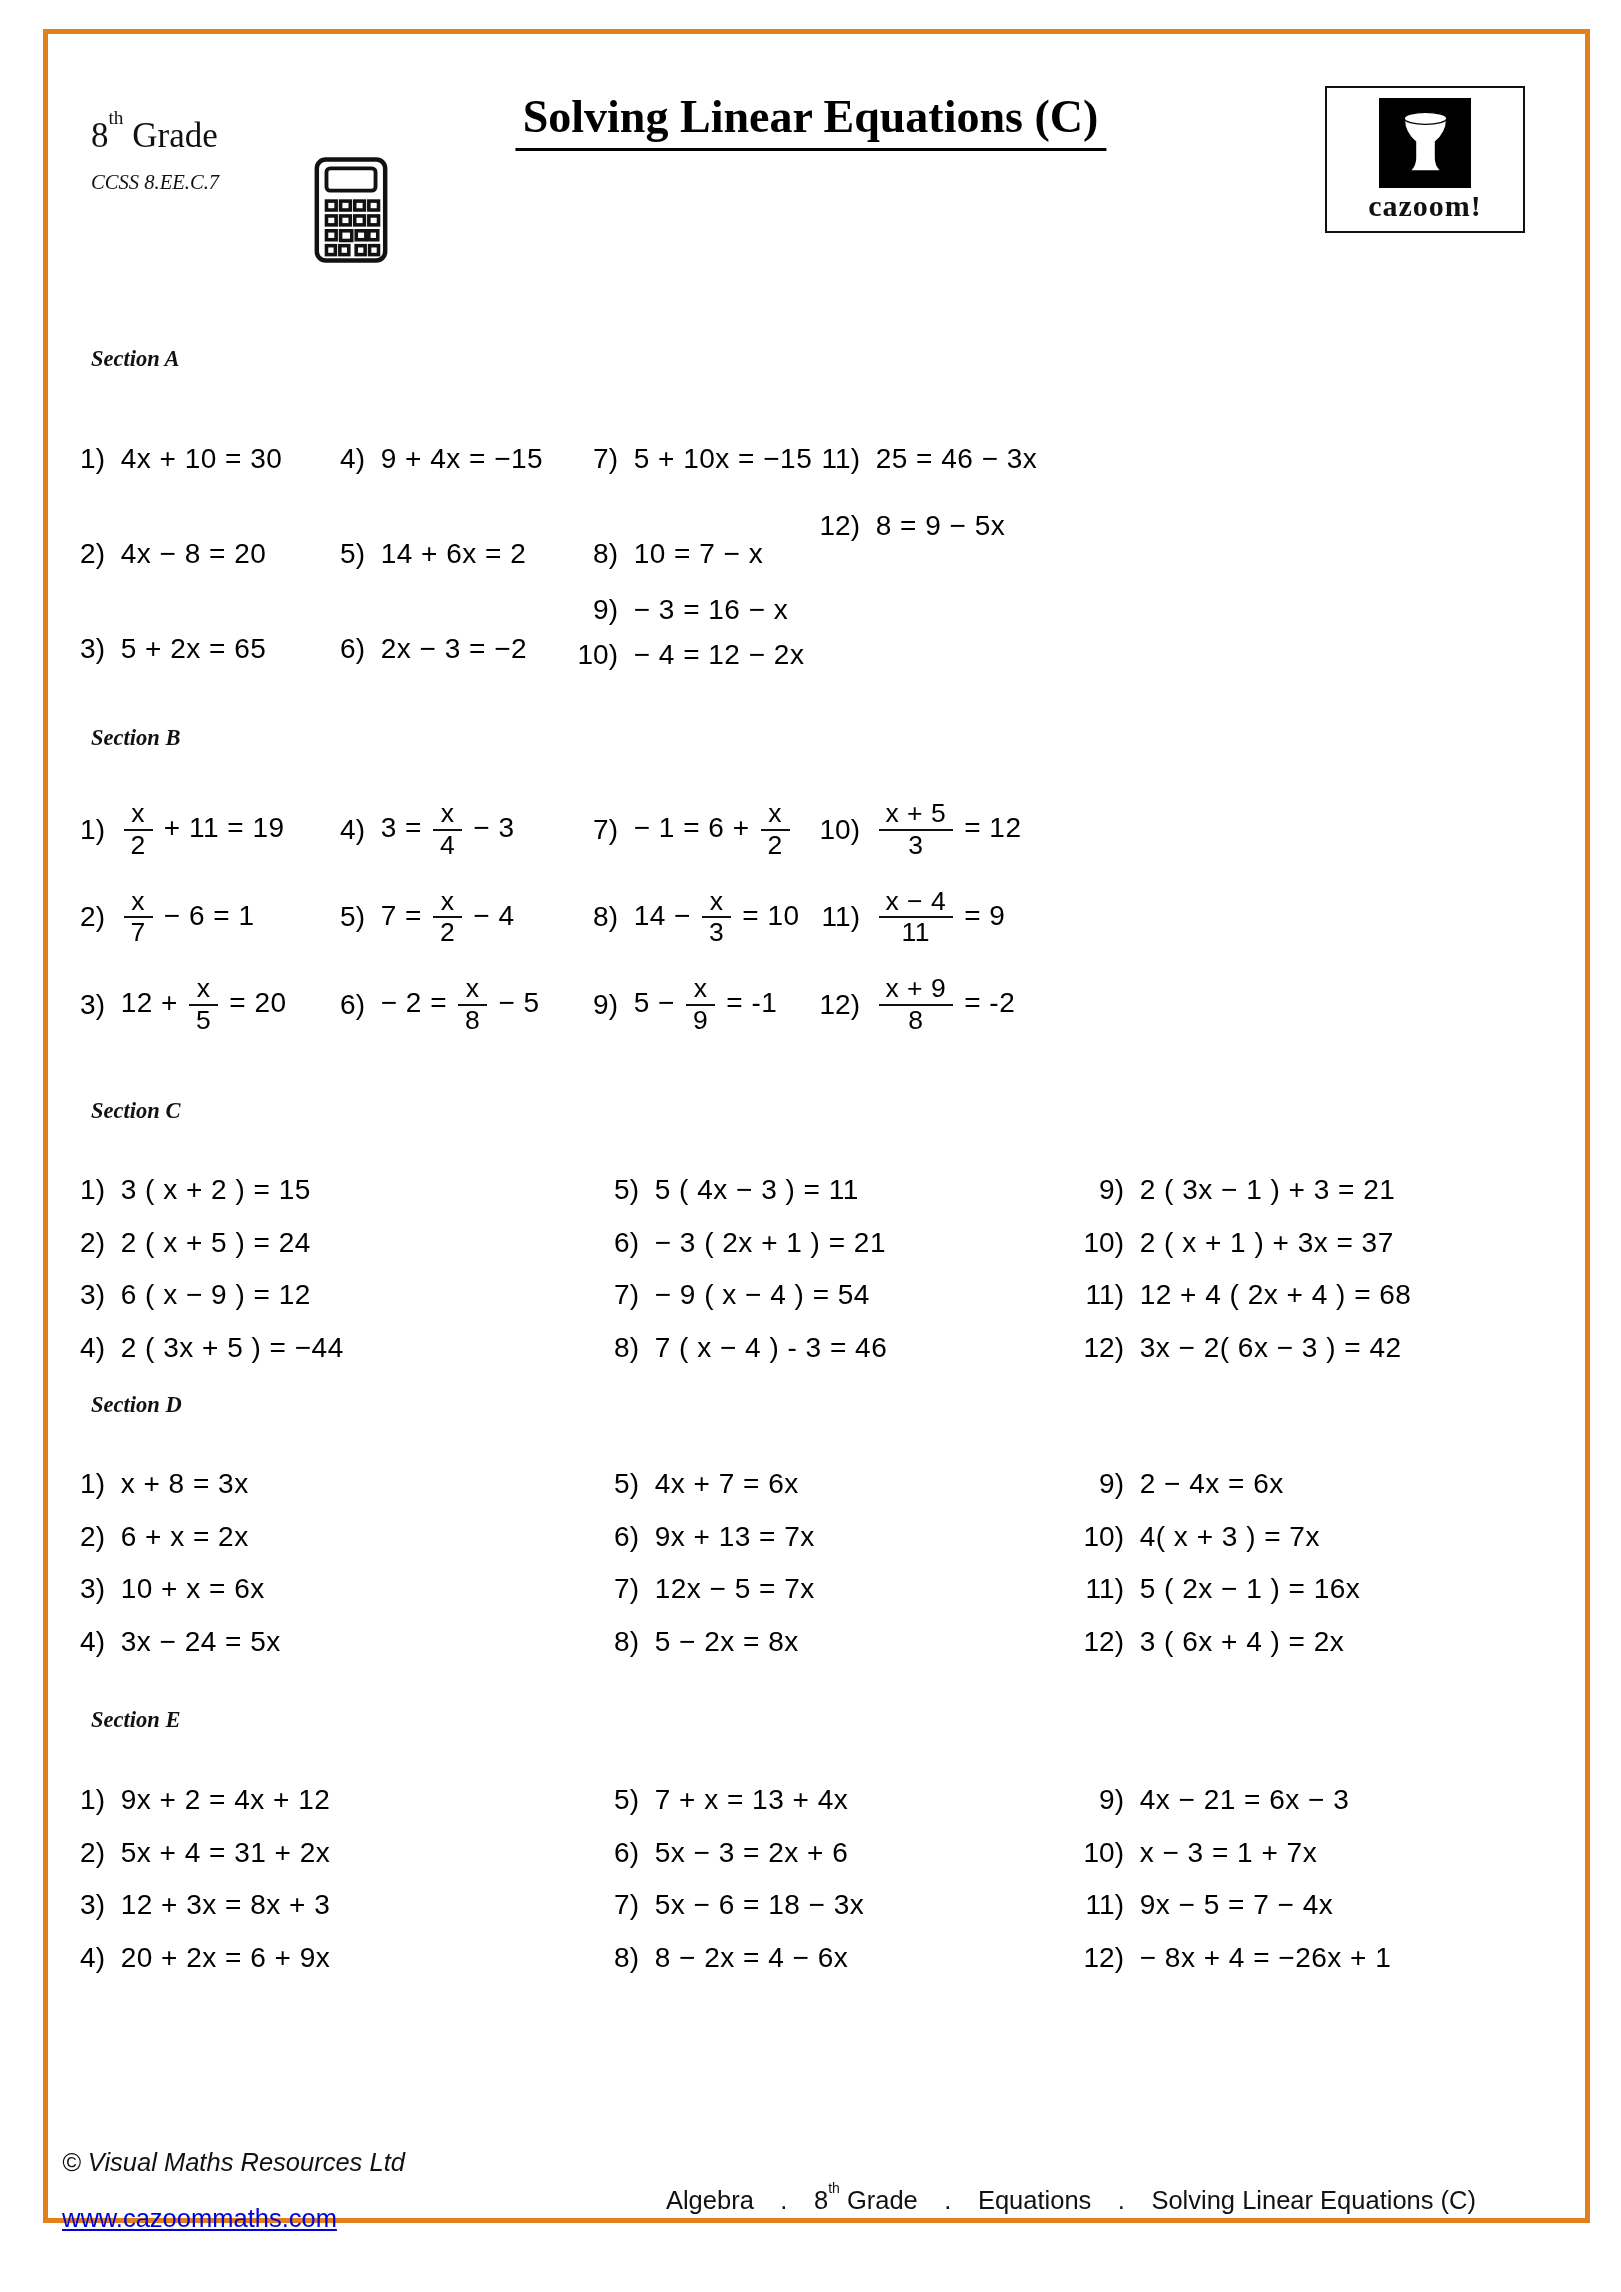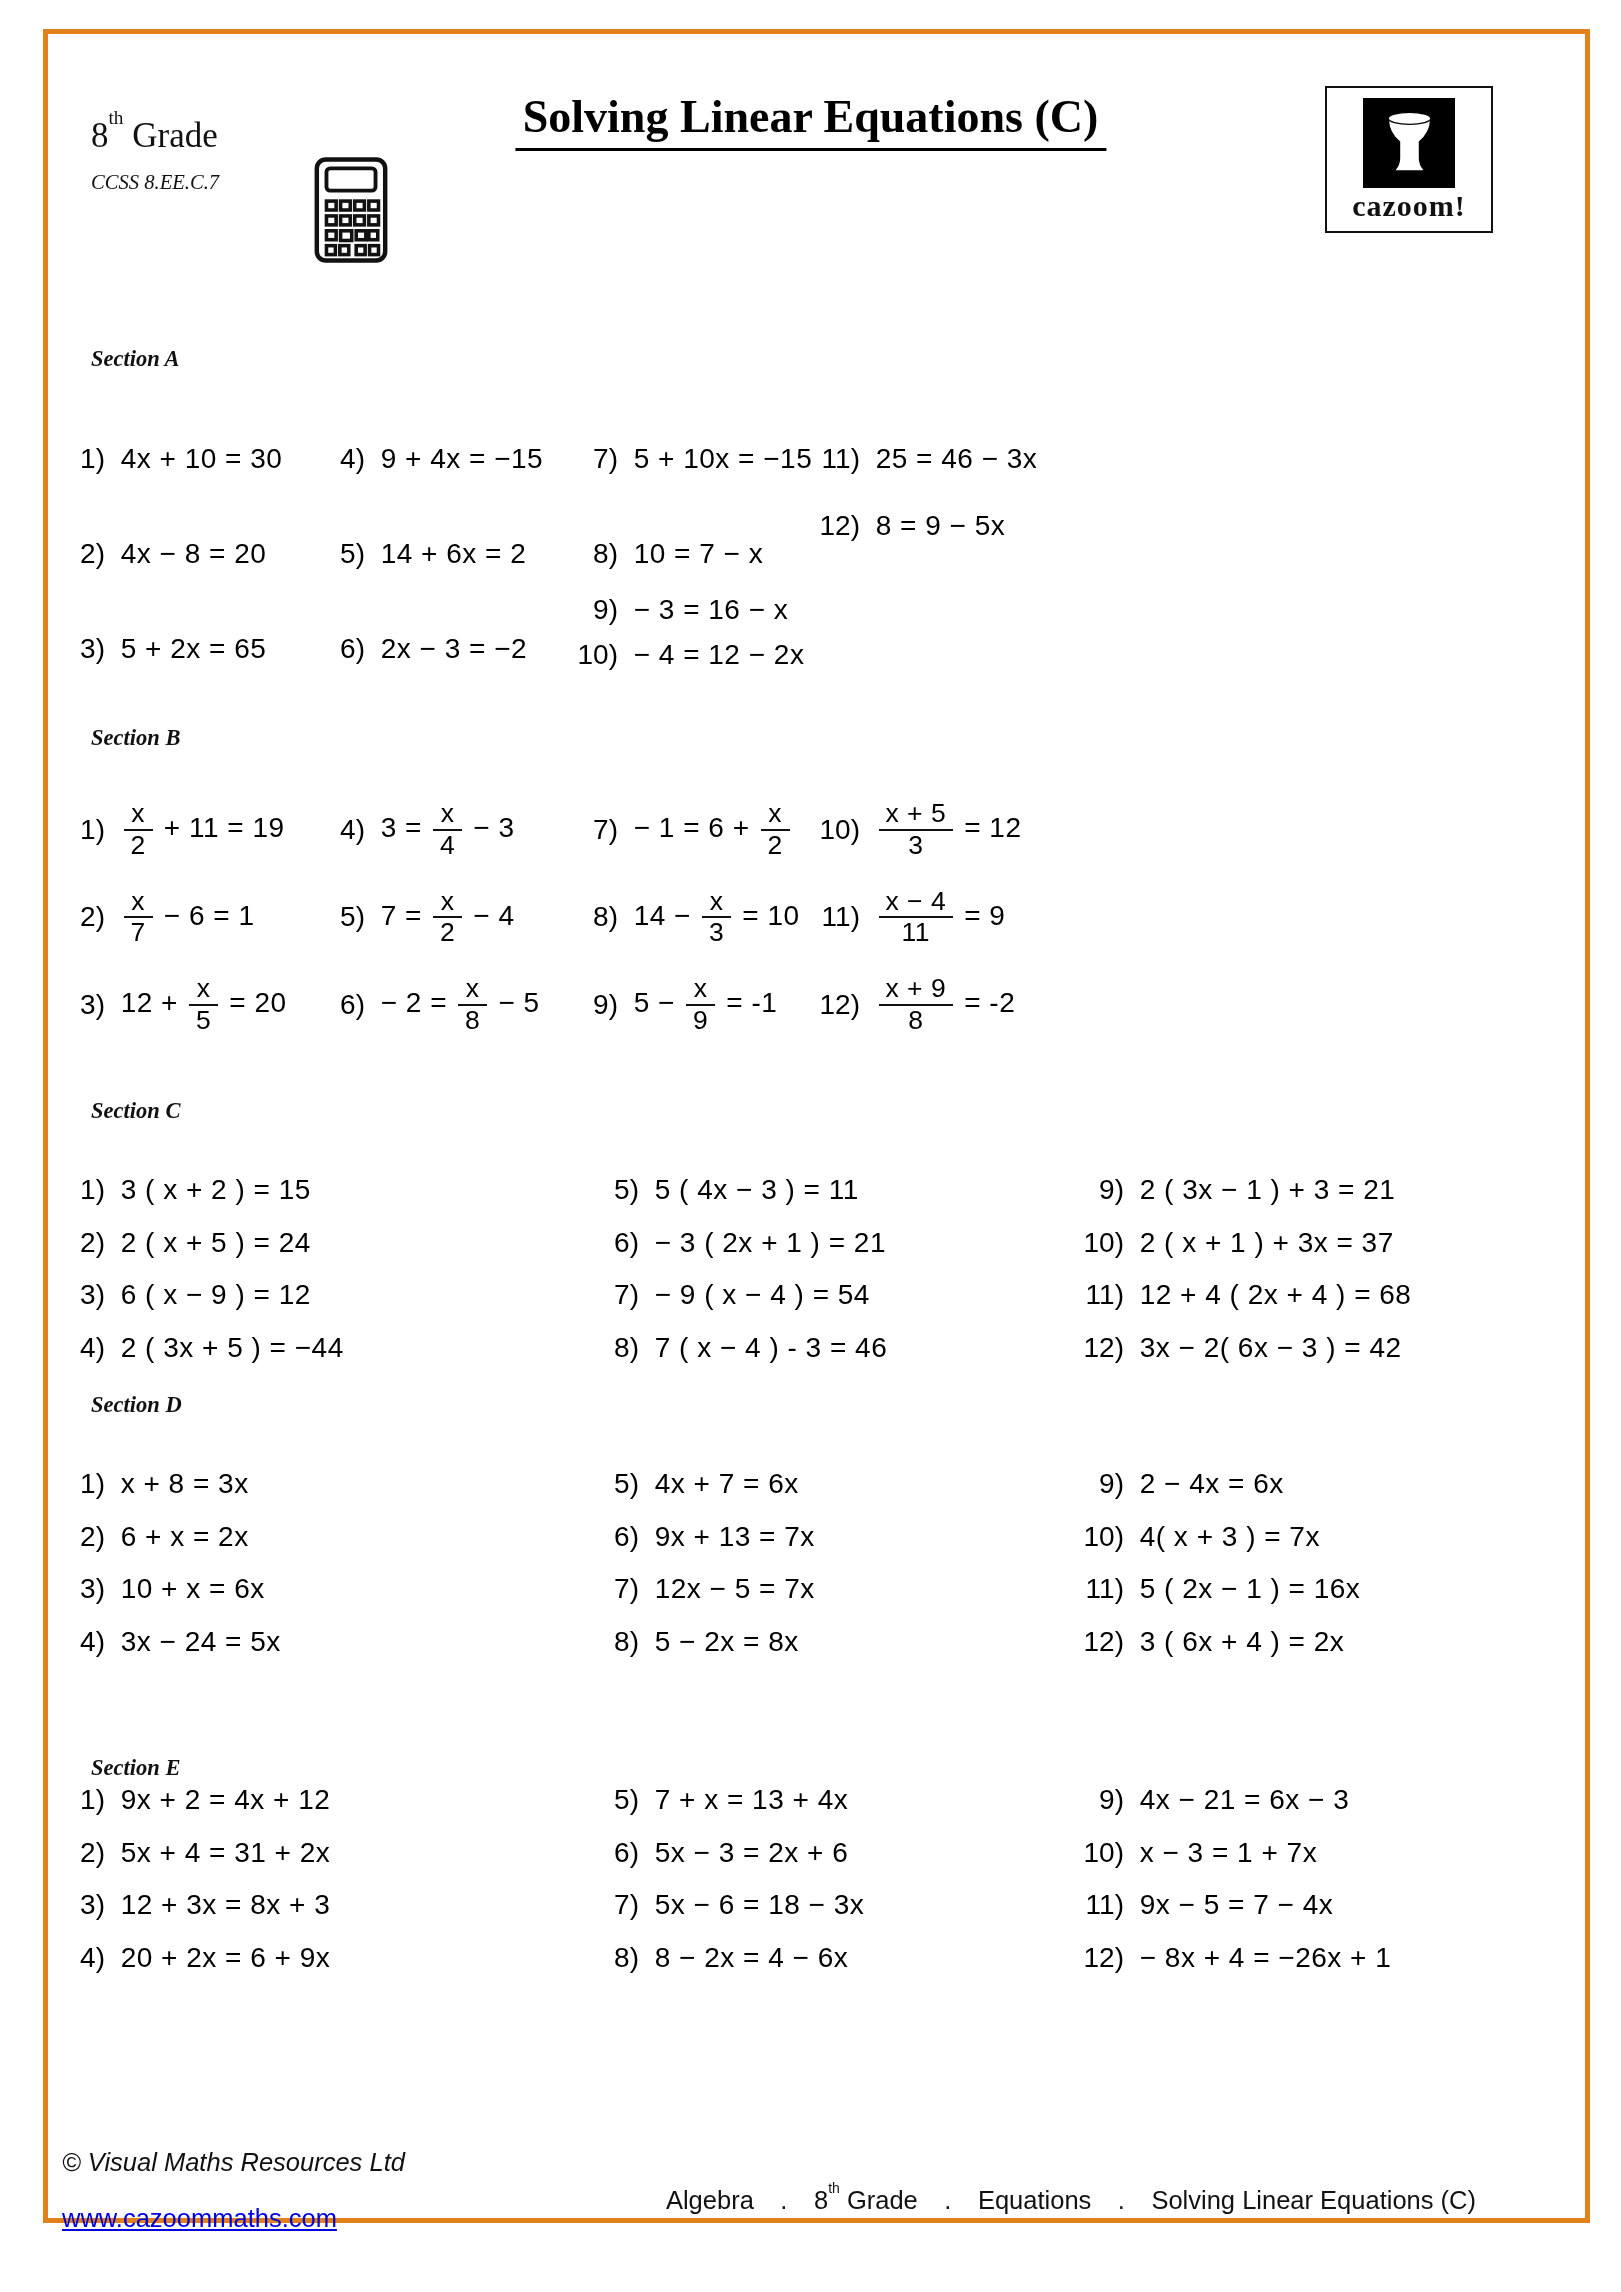--- a/index.html
+++ b/index.html
@@ -11,34 +11,34 @@
   
   #grade-line{position:absolute;left:91px;top:116px;font-family:"Liberation Serif",serif;
               font-size:35px;color:#111;}
   #grade-line sup{font-size:0.55em;position:relative;top:-0.55em;}
   #ccss{position:absolute;left:91px;top:171px;font-family:"Liberation Serif",serif;
         font-style:italic;font-size:20.6px;color:#111;}
   #calc-icon{position:absolute;left:312px;top:155px;}
   #title{position:absolute;left:50%;transform:translateX(-50%);top:90px;margin:0;
          font-family:"Liberation Serif",serif;font-weight:bold;font-size:46px;
          border-bottom:3.9px solid #000;padding:0 7.8px 4.9px;white-space:nowrap;}
-  #logo{position:absolute;left:1325px;top:86px;width:168px;height:147px;
+  #logo{position:absolute;left:1325px;top:86px;width:200px;height:147px;
         border:2.9px solid #111;box-sizing:border-box;background:#fff;
         display:flex;flex-direction:column;align-items:center;justify-content:flex-start;}
   .logo-art{width:92px;height:90px;background:#000;margin-top:9.8px;
             display:flex;align-items:center;justify-content:center;}
   .logo-text{font-family:"Liberation Serif",serif;font-weight:bold;font-size:30px;
              letter-spacing:1px;line-height:1.2;color:#111;}
 
   #instruction{position:absolute;left:110px;top:290px;width:1441px;
                font-family:"Liberation Serif",serif;font-style:italic;font-size:30px;color:#111;}
 
   .sec-label{position:absolute;left:91px;font-family:"Liberation Serif",serif;
              font-weight:bold;font-style:italic;font-size:22.5px;color:#111;}
-  #lab-a{top:346px;} #lab-b{top:725px;} #lab-c{top:1098px;} #lab-d{top:1392px;} #lab-e{top:1707px;margin-top:48px;}
+  #lab-a{top:346px;} #lab-b{top:725px;} #lab-c{top:1098px;} #lab-d{top:1392px;} #lab-e{top:1707px;}
 
   .col{position:absolute;}
   .eq-item{display:flex;align-items:center;font-size:28px;color:#000;min-height:30px;}
   .eq-num{width:51px;text-align:right;margin-right:15.7px;flex:none;}
   .wide-num .eq-num{width:61px;}
   .eq-body{white-space:nowrap;letter-spacing:0.5px;}
 
   .frac{display:inline-block;text-align:center;vertical-align:middle;margin:0 2.9px;}
   .fnum,.fden{display:block;font-size:26.5px;line-height:1.12;padding:0 6.9px;}
   .fden{border-top:2.9px solid #111;}

